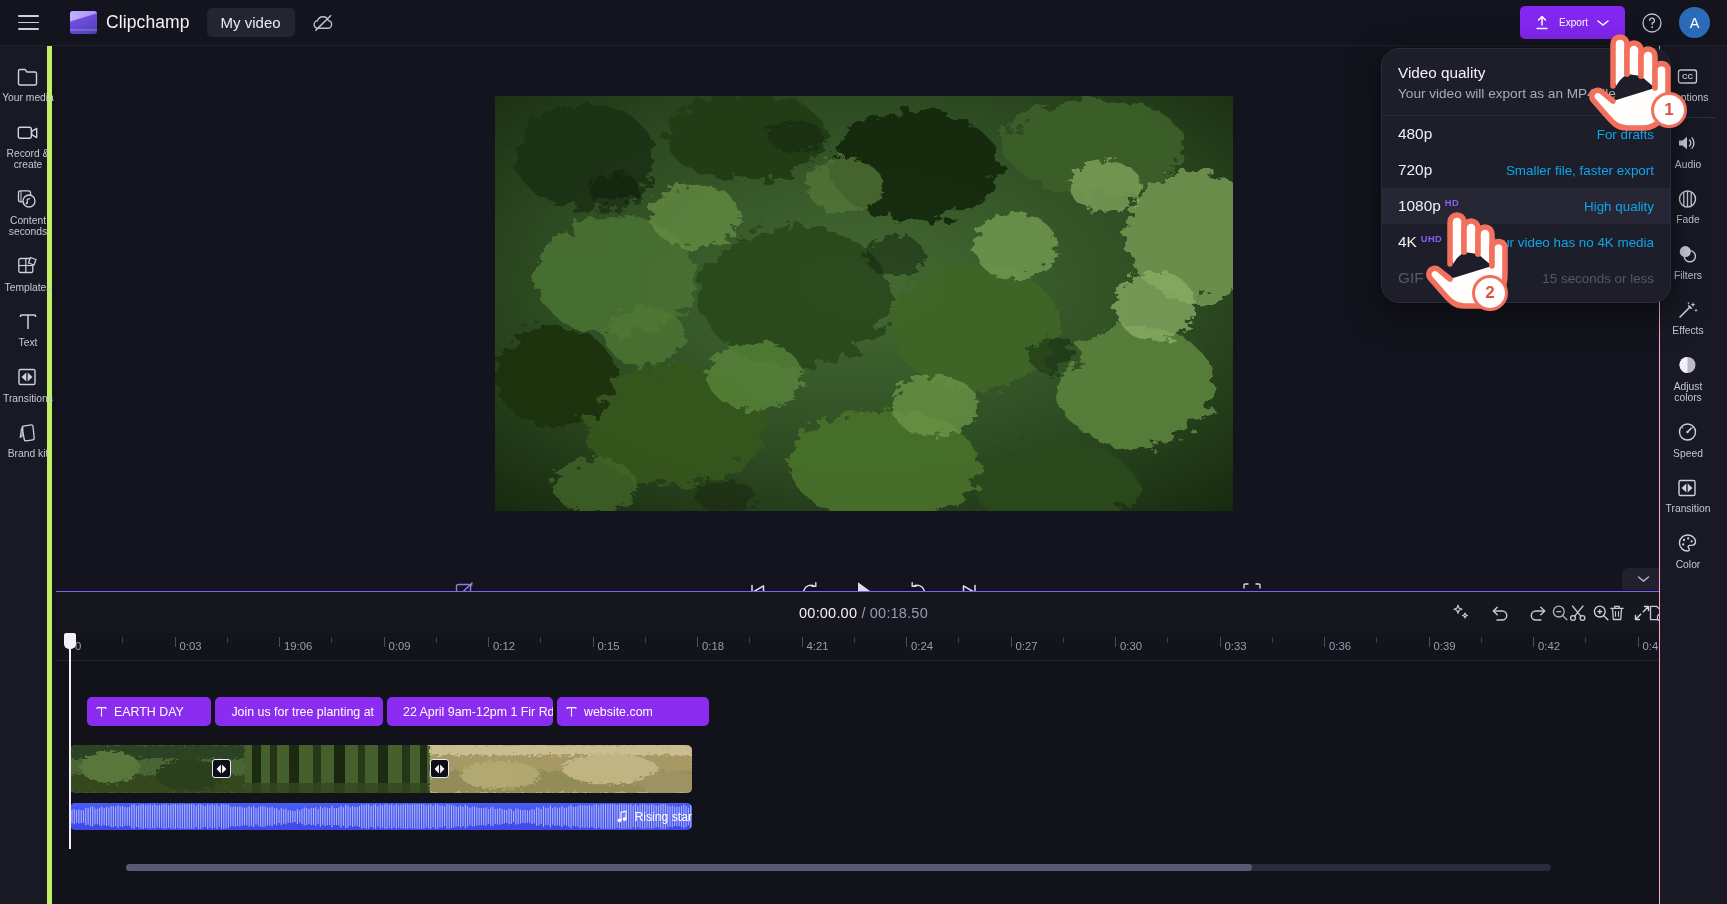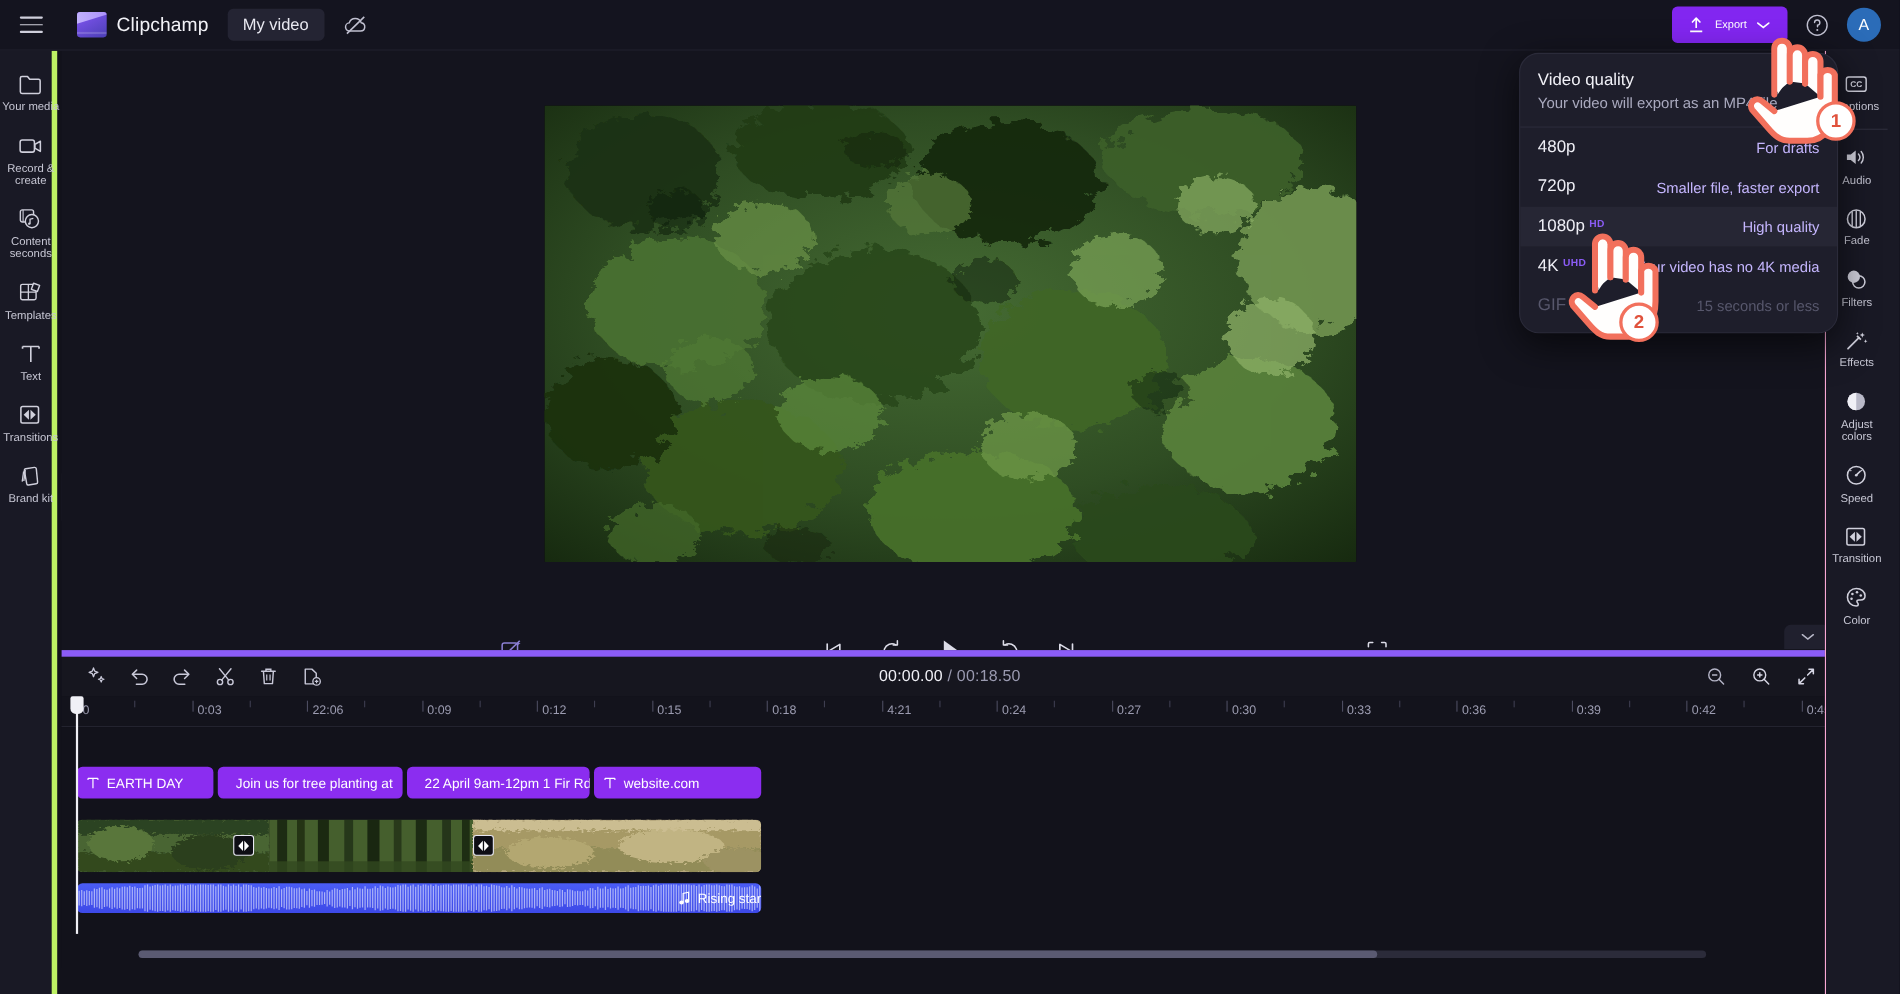--- a/index.html
+++ b/index.html
@@ -115,22 +115,22 @@
   .pc-right { position:absolute; right: 400px; }
   .stage-chevron {
     position: absolute; right: 7px; bottom: 1px; width: 42px; height: 22px;
     background: #20202e; border-radius: 6px 6px 0 0;
     display:flex;align-items:center;justify-content:center; cursor:pointer;
   }
 
   
   .timeline-bar {
     position: absolute; left: 56px; right: 56px; top: 591px; height: 42px;
-    background: #16161f; border-top: 6px solid #8b5cf6;
-    display: flex; align-items: center;
+    background: #16161f; border-top: 1px solid #8b5cf6;
+    display: flex; align-items: center; justify-content: flex-end;
   }
   .tl-tools { display: flex; align-items: center; gap: 8px; padding-left: 16px; }
   .tl-btn { width: 31px; height: 31px; display:flex;align-items:center;justify-content:center; cursor:pointer; border-radius:4px;}
   .tl-time {
     position: absolute; left: 50%; transform: translateX(-50%);
     font-size: 14.5px; letter-spacing: .2px; font-family: "Liberation Sans", sans-serif;
   }
   .tl-time .cur { color: #f0f0f6; }
   .tl-time .tot { color: #9a9ab0; }
   .tl-zoom { position: absolute; right: 14px; display: flex; align-items: center; gap: 10px; }
@@ -144,21 +144,21 @@
   .tick .lbl { position: absolute; top: 7px; left: 5px; font-size: 11.3px; color: #9c9cb1; white-space: nowrap; }
   .tick.minor .bar { height: 6px; top: 4px; background:#3e3e50;}
 
   .tracks {
     position: absolute; left: 56px; right: 56px; top: 661px; bottom: 24px;
     background: #12121b; overflow: hidden;
   }
   .text-clip {
     position: absolute; height: 29px; background: #8b2df0; border-radius: 5px;
     display: flex; align-items: center; gap: 7px; padding: 0 9px;
-    font-size: 12.4px; color: #fff; overflow: hidden; white-space: nowrap; cursor: pointer;
+    font-size: 12.4px; color: #fff; overflow: hidden; white-space: nowrap; cursor: pointer; margin-left: 17px;
   }
   .video-clip {
     position: absolute; height: 48px; border-radius: 5px; overflow: hidden; cursor: pointer;
   }
   .audio-clip {
     position: absolute; height: 27px; border-radius: 5px; overflow: hidden; cursor: pointer;
     background: linear-gradient(180deg,#4a5cf5,#3d49e8);
     display:flex; align-items:center; padding-left: 9px; gap: 6px;
   }
   .audio-label { font-size: 12.2px; color: #fff; z-index: 3; position: relative; white-space: nowrap;}
@@ -193,21 +193,21 @@
   .dd-head { padding: 15px 16px 14px; border-bottom: 1px solid #2b2b3a; }
   .dd-title { font-size: 15.3px; color: #f1f1f7; margin-bottom: 4px; }
   .dd-sub { font-size: 13.6px; color: #a9a9be; }
   .dd-item {
     height: 36px; display: flex; align-items: center; padding: 0 16px; cursor: pointer;
   }
   .dd-item.active { background: #262634; }
   .dd-item.disabled { cursor: default; }
   .dd-left { display: flex; align-items: flex-start; gap: 4px; font-size: 15.4px; color: #eeeef5; }
   .dd-badge { font-size: 9.3px; font-weight: bold; color: #8b5cf6; letter-spacing: .4px; margin-top: 1px; }
-  .dd-right { margin-left: auto; font-size: 13.4px; color: #c4b5fd; }
+  .dd-right { margin-left: auto; font-size: 13.4px; color: #0ea5e9; }
   .dd-item.disabled .dd-left, .dd-item.disabled .dd-right { color: #57576c; }
 
   
   .pointer { position: absolute; z-index: 80; pointer-events: none; }
   .badge {
     position: absolute; width: 36px; height: 36px; border-radius: 50%;
     background: #fff; border: 3.2px solid #f2705c;
     display: flex; align-items: center; justify-content: center;
     font-size: 17px; color: #e0523c; font-weight: bold; z-index: 82;
   }
@@ -632,21 +632,21 @@
       </div>
       <div class="tick" style="left: 118.5px;">
         <div class="bar"></div>
         <div class="lbl">0:03</div>
       </div>
       <div class="tick minor" style="left: 170.75px;">
         <div class="bar"></div>
       </div>
       <div class="tick" style="left: 223px;">
         <div class="bar"></div>
-        <div class="lbl">22:06</div>
+        <div class="lbl">19:06</div>
       </div>
       <div class="tick minor" style="left: 275.25px;">
         <div class="bar"></div>
       </div>
       <div class="tick" style="left: 327.5px;">
         <div class="bar"></div>
         <div class="lbl">0:09</div>
       </div>
       <div class="tick minor" style="left: 379.75px;">
         <div class="bar"></div>

